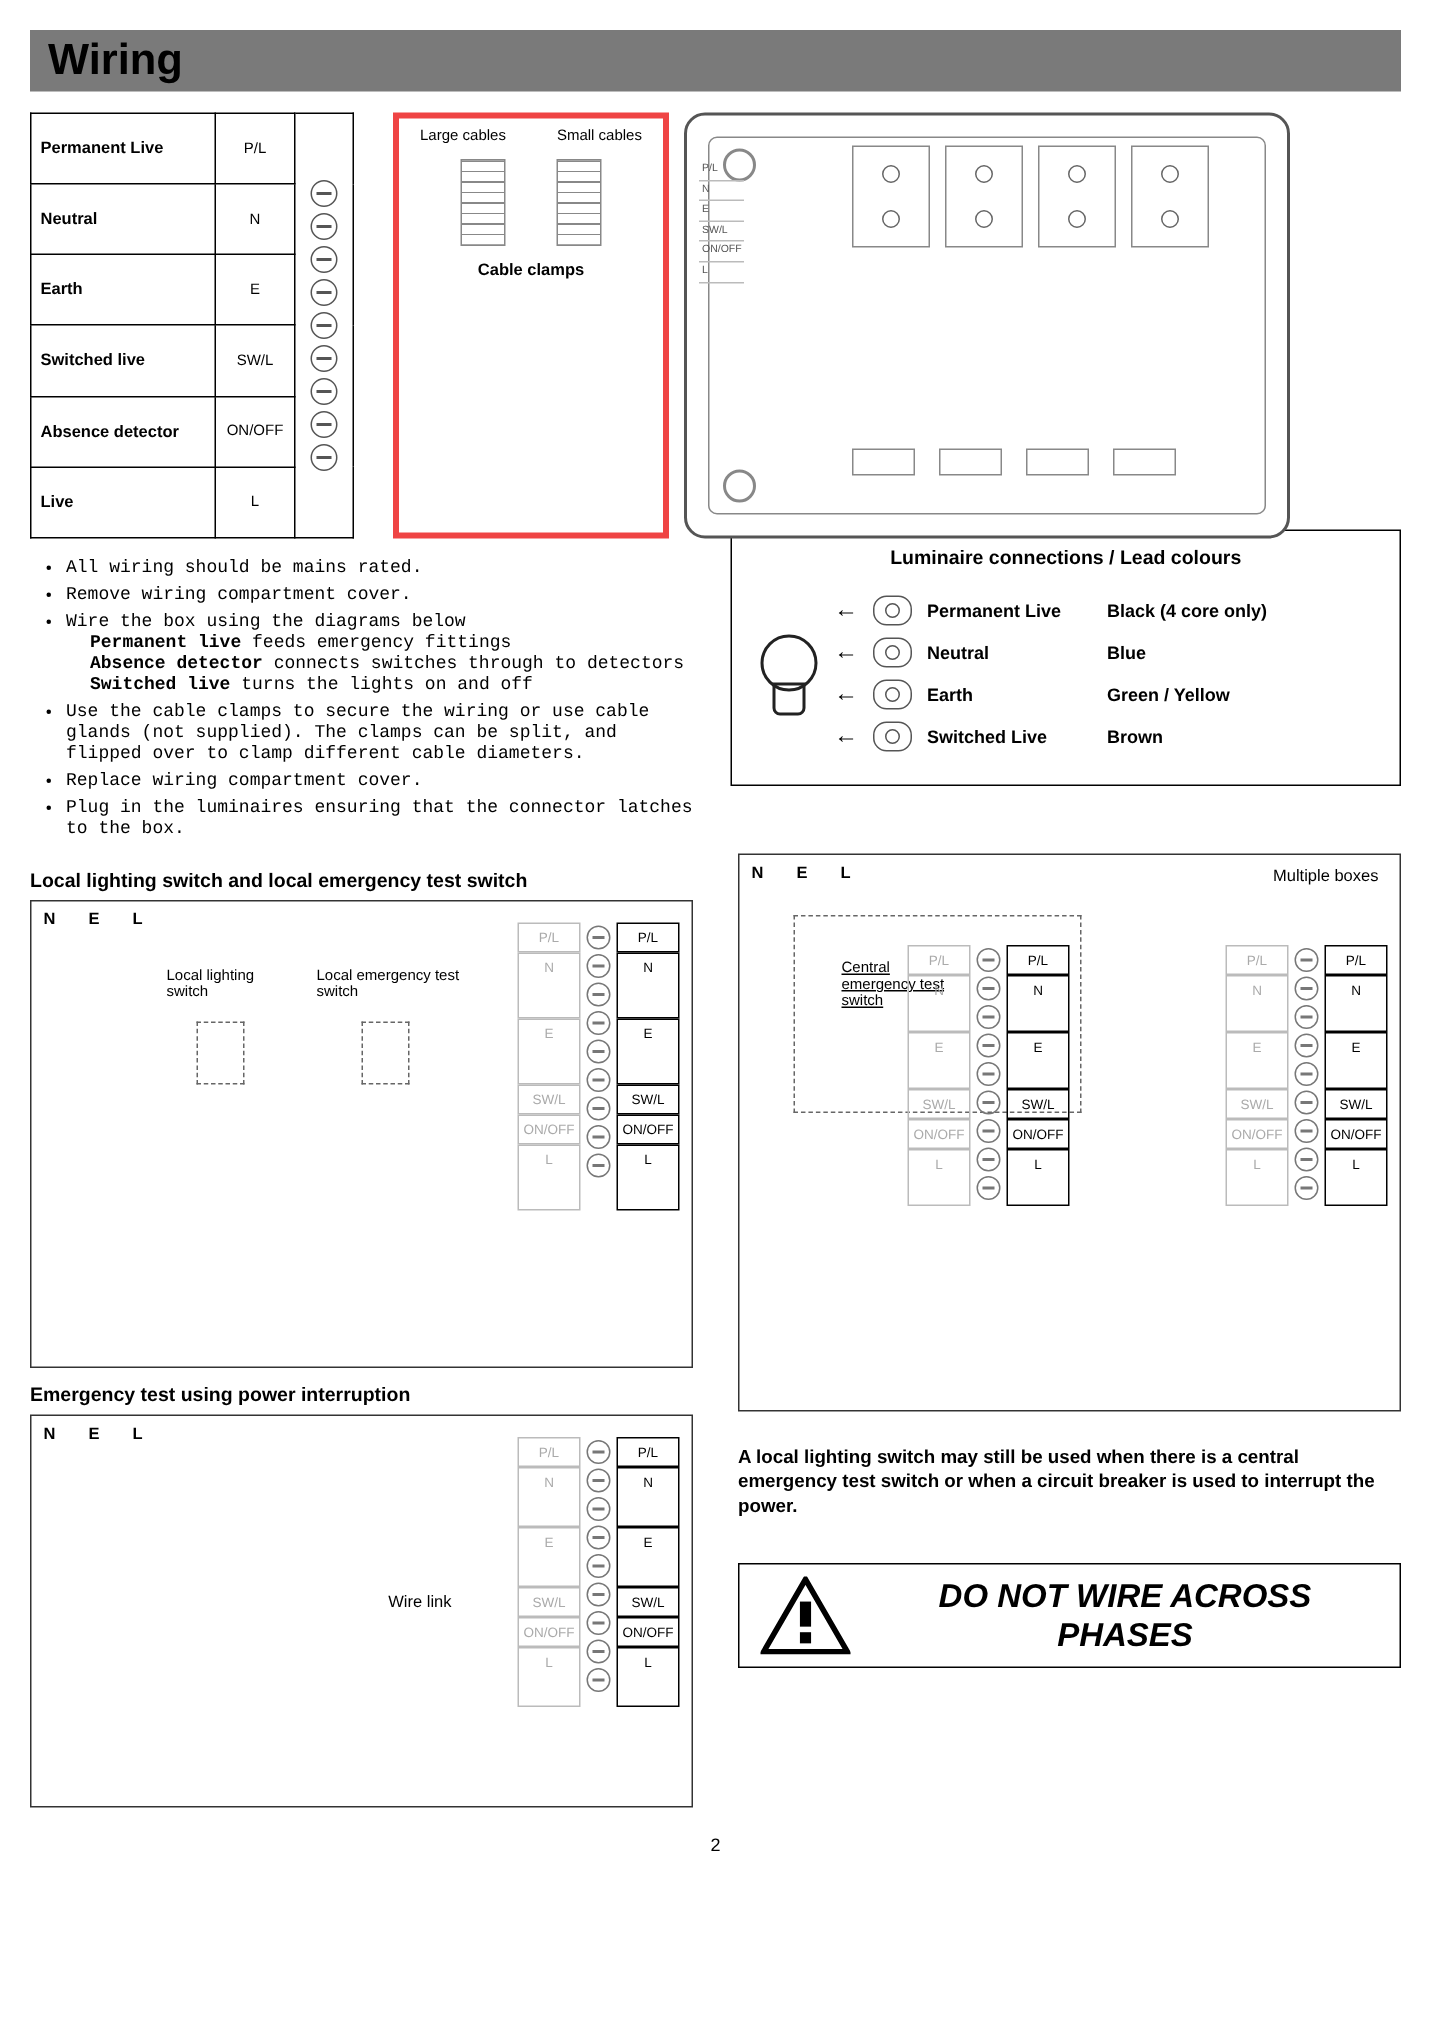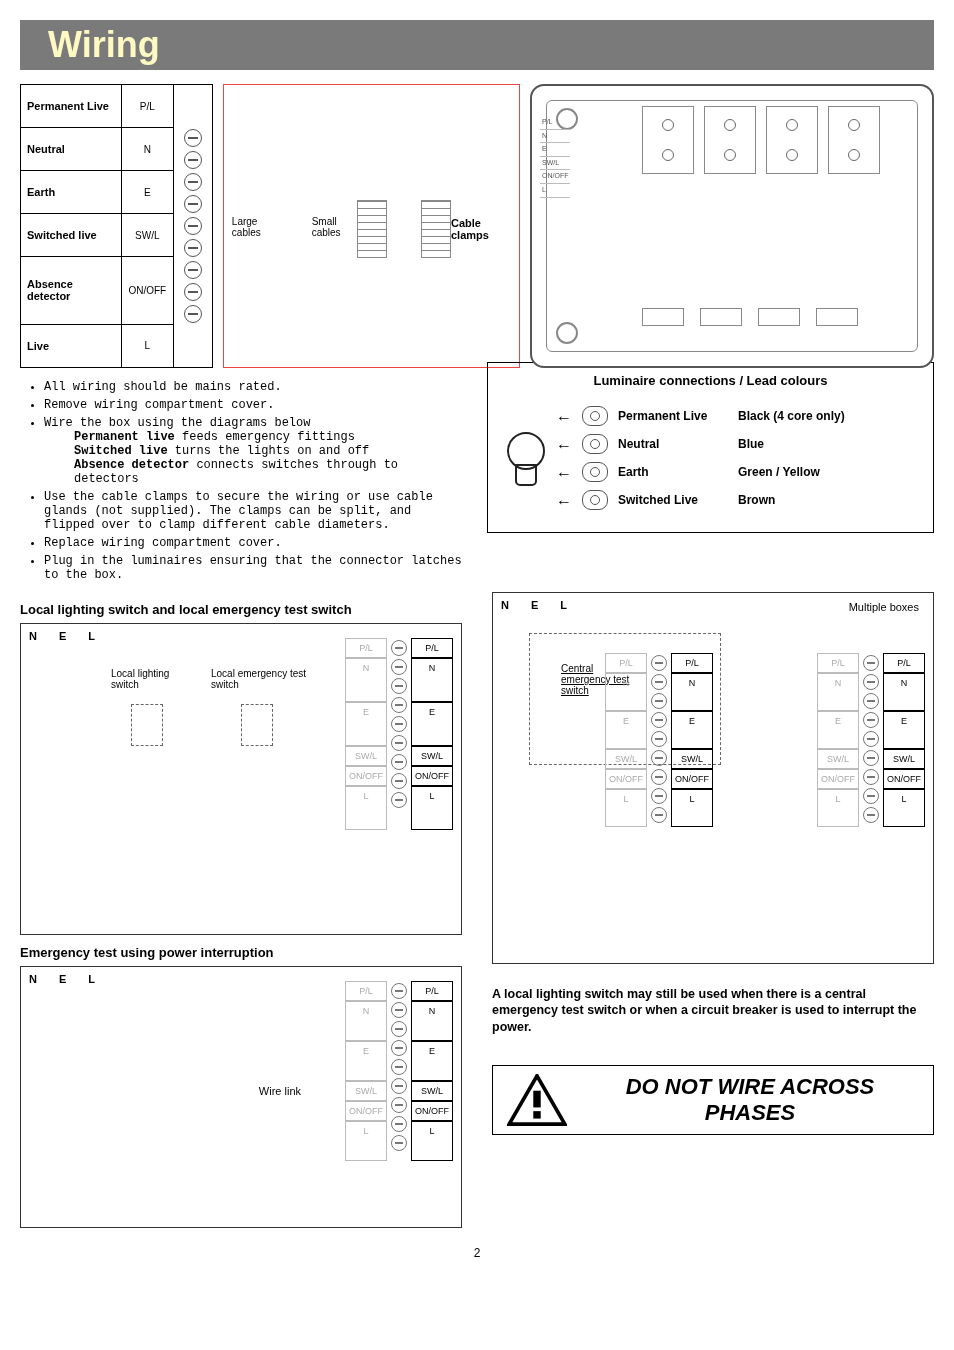--- a/index.html
+++ b/index.html
@@ -10,24 +10,24 @@
     color: #000;
     font-size: 12px;
   }
   .page {
     width: 914px;
     margin: 0 auto;
     position: relative;
   }
   .title-bar {
     background: #7a7a7a;
-    color: #fef9c3;
-    font-size: 36px;
+    color: #000000;
+    font-size: 29px;
     font-weight: bold;
-    padding: 4px 28px;
+    padding: 4px 12px;
     margin-bottom: 14px;
   }
   .top-row {
     display: flex;
     gap: 10px;
   }
   .term-table {
     border-collapse: collapse;
     font-size: 11px;
   }
@@ -38,26 +38,28 @@
   }
   .term-table .lbl { width: 110px; font-weight: bold; }
   .term-table .abbr { width: 40px; text-align: center; font-size: 10px; }
   .screw-col { display: flex; flex-direction: column; gap: 4px; padding: 4px; }
   .screw {
     width: 16px; height: 16px; border: 1.5px solid #555; border-radius: 50%;
     display: inline-flex; align-items: center; justify-content: center;
   }
   .screw::after { content: ""; width: 10px; height: 1.5px; background: #555; display: block; }
   .clamp-box {
-    border: 1px solid #ef4444;
+    border: 4px solid #ef4444;
     padding: 6px 8px 4px 8px;
     font-size: 11px;
     display: flex;
+    flex-direction: column;
     align-items: center;
     min-width: 160px;
+    margin-left: 16px;
   }
   .clamp-labels { display: flex; gap: 34px; font-size: 10px; }
   .clamp-icons { display: flex; gap: 34px; margin: 10px 0 6px 0; }
   .clamp-icon { width: 28px; height: 56px; background: repeating-linear-gradient(#888,#888 1px,transparent 1px,transparent 7px); border:1px solid #888; }
   .clamp-title { font-weight: bold; font-size: 11px; margin-top: 4px; }
 
   .device-box {
     border: 2px solid #555; border-radius: 14px; width: 400px; height: 280px;
     position: relative; flex-shrink: 0;
     background: #fff;
@@ -67,21 +69,21 @@
   .device-terminals div { border-bottom:1px solid #bbb; padding:0 2px;}
   .device-connectors { position:absolute; top:20px; left:110px; display:flex; gap:10px;}
   .device-conn { width:50px; height:60px; border:1px solid #888; display:flex; flex-direction:column; align-items:center; justify-content:space-around; padding:3px 0; }
   .device-conn .dot{ width:10px;height:10px;border:1px solid #666;border-radius:50%;}
   .device-pads { position:absolute; bottom:40px; left:110px; display:flex; gap:16px;}
   .device-pad { width:40px;height:16px;border:1px solid #888;}
   .device-ring { width:18px;height:18px;border:2px solid #888;border-radius:50%;}
 
   .bullets { margin: 12px 0 10px 0; padding-left: 24px; font-size: 12px; }
   .bullets li { margin-bottom: 4px; font-family: Liberation Mono, monospace; }
-  .bullets .sub { margin-left: 30px; font-size: 12px; }
+  .bullets .sub { margin-left: 16px; font-size: 12px; }
   .bullets .sub strong { font-weight: bold; }
 
   .mid-row { display:flex; gap:20px; }
   .col { flex:1; }
 
   .section-head { font-weight: bold; font-size: 13px; margin: 10px 0 6px 0; }
 
   .diag {
     border: 1px solid #333;
     position: relative;
@@ -239,22 +241,22 @@
   </div>
 
   <div class="mid-row">
     <div class="col">
       <ul class="bullets">
         <li>All wiring should be mains rated.</li>
         <li>Remove wiring compartment cover.</li>
         <li>
           <span>Wire the box using the diagrams below</span>
           <div class="sub"><strong>Permanent live</strong><span> feeds emergency fittings</span></div>
+          <div class="sub"><strong>Absence detector</strong><span> connects switches through to detectors</span></div>
           <div class="sub"><strong>Switched live</strong><span> turns the lights on and off</span></div>
-          <div class="sub"><strong>Absence detector</strong><span> connects switches through to detectors</span></div>
         </li>
         <li>Use the cable clamps to secure the wiring or use cable glands (not supplied). The clamps can be split, and flipped over to clamp different cable diameters.</li>
         <li>Replace wiring compartment cover.</li>
         <li>Plug in the luminaires ensuring that the connector latches to the box.</li>
       </ul>
     </div>
     <div class="col">
       <div class="lumin-box">
         <div class="lumin-title">Luminaire connections / Lead colours</div>
         <div style="display:flex;align-items:center;">

